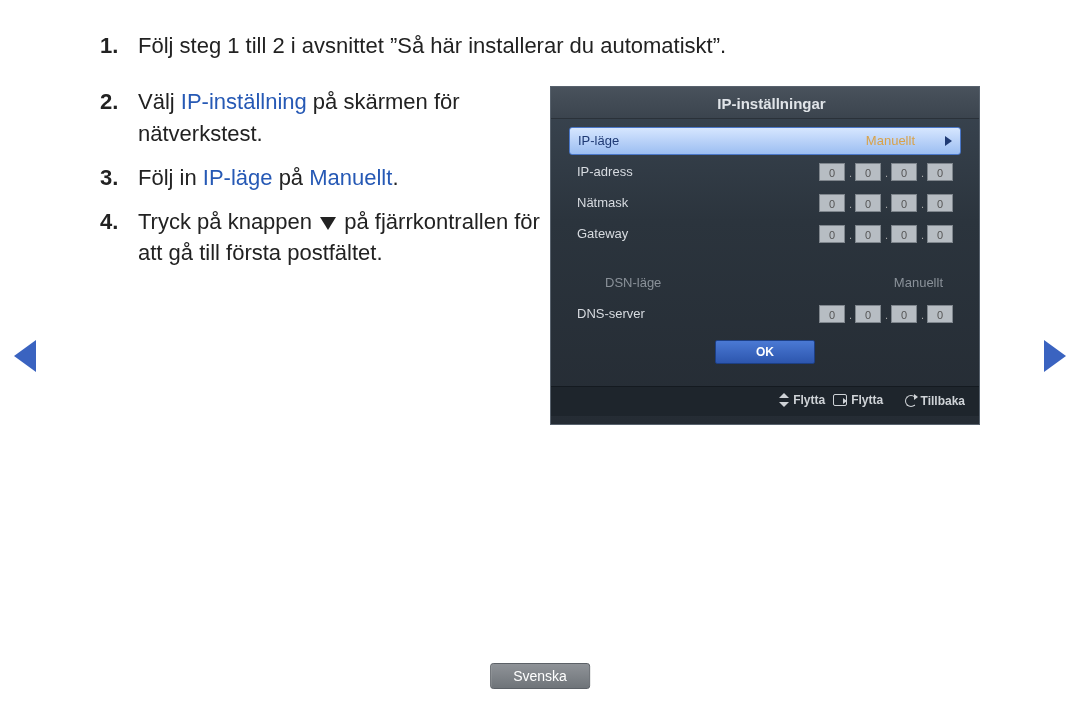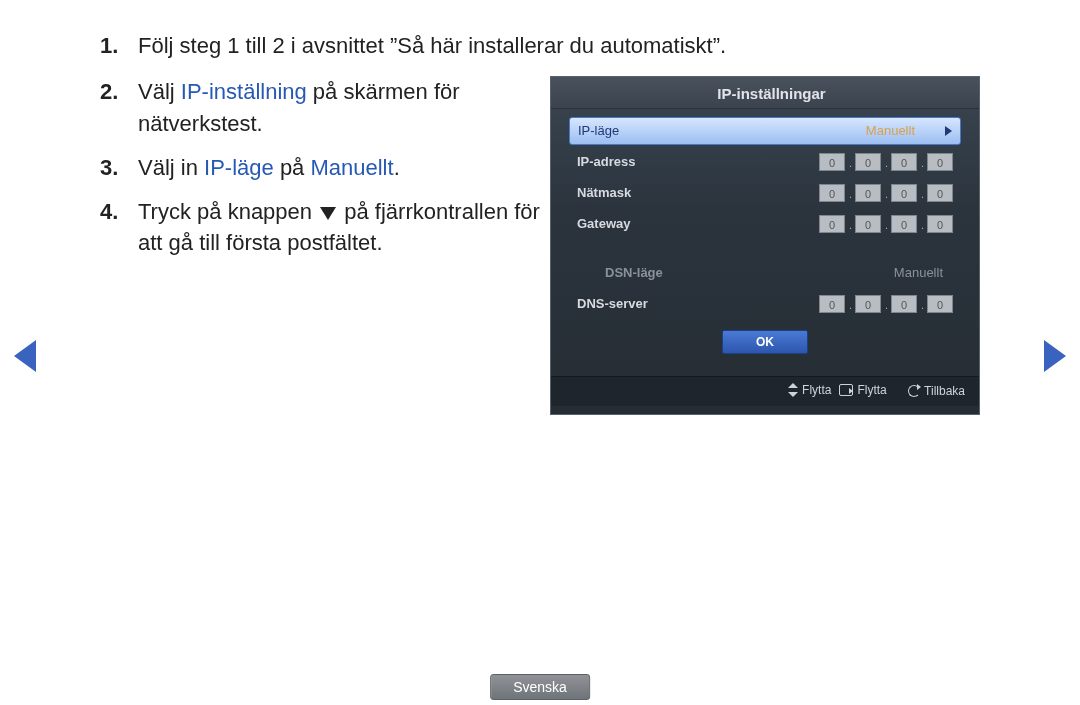--- a/index.html
+++ b/index.html
@@ -88,21 +88,21 @@
     padding: 8px 18px 6px 18px;
   }
   .row {
     display: flex;
     align-items: center;
     justify-content: space-between;
     height: 28px;
     padding: 0 8px;
     margin-bottom: 3px;
   }
-  .row .label { color: #d7dbe0; font-size: 13px; font-weight: bold; }
+  .row .label { color: #d7dbe0; font-size: 13px; }
   .row.muted .label, .row.muted .value-text { color: #8a9199; margin-left: 28px; }
   .row .value-text { color: #d7dbe0; font-size: 13px; margin-right: 10px;}
   .row.selected {
     background: linear-gradient(#d6e6ff, #9cbef2);
     border: 1px solid #4a77c8;
     border-radius: 3px;
     color: #1f3a74;
   }
   .row.selected .label { color: #1f3a74; font-weight: 500; }
   .row.selected .value-text { color: #d8a24a; font-weight: 500; }
@@ -136,38 +136,39 @@
     position: absolute;
     right: -8px;
     bottom: -2px;
     color: #aaa;
     font-size: 11px;
   }
   .oct:last-child::after { content: ""; }
   .ok-btn {
     display:block;
     margin: 12px auto 6px auto;
-    width: 86px;
+    width: 100px;
     text-align:center;
     background: linear-gradient(#4a79d4, #2d56ae);
     border: 1px solid #1d3f84;
     color: #fff;
     font-size: 12px;
     font-weight: bold;
     padding: 4px 0;
     border-radius: 2px;
   }
   .panel-footer {
     background: #1e252c;
     color: #cfd3d7;
     font-size: 12px;
     text-align: right;
     padding: 6px 14px;
     border-top: 1px solid #141a20;
     margin-top: 10px;
+    font-weight: bold;
   }
   .panel-footer .grp { display:inline-flex; align-items:center; margin-left: 18px; }
   .ico-updown {
     display:inline-block;
     margin-right:4px;
     position:relative;
     width:10px;height:14px;
   }
   .ico-updown::before{
     content:"";position:absolute;top:0;left:0;
@@ -202,53 +203,53 @@
     border-right:22px solid #3a63c0;
   }
   .page-nav.right-arr{
     right:14px;
     border-top:16px solid transparent;
     border-bottom:16px solid transparent;
     border-left:22px solid #3a63c0;
   }
   .lang-pill {
     position:absolute;
-    bottom:5px;
+    bottom:16px;
     left:50%;
     transform:translateX(-50%);
     background: linear-gradient(#8f9398, #6f7479);
     color:#fff;
     font-size:14px;
     border:1px solid #5c6167;
     border-radius:3px;
     padding:4px 22px;
   }
   .step1-wrap {
-    margin-bottom: 14px;
+    margin-bottom: 24px;
   }
 </style>
 </head>
 <body>
 
 <div class="page">
 
   <div class="step1-wrap">
     <ol class="steps" start="1">
       <li><span>Följ steg 1 till 2 i avsnittet ”Så här installerar du automatiskt”.</span></li>
     </ol>
   </div>
 
   <div class="cols">
     <div class="left">
       <ol class="steps" style="counter-reset: step 1;">
         <li>
           <span>Välj </span><span class="hl">IP-inställning</span><span> på skärmen för nätverkstest.</span>
         </li>
         <li>
-          <span>Välj in </span><span class="hl">IP-läge</span><span> på </span><span class="hl">Manuellt</span><span>.</span>
+          <span>Följ in </span><span class="hl">IP-läge</span><span> på </span><span class="hl">Manuellt</span><span>.</span>
         </li>
         <li>
           <span>Tryck på knappen </span><span class="arrow-down"></span><span> på fjärrkontrallen för att gå till första postfältet.</span>
         </li>
       </ol>
     </div>
 
     <div class="right">
       <div class="panel">
         <div class="panel-title">IP-inställningar</div>

